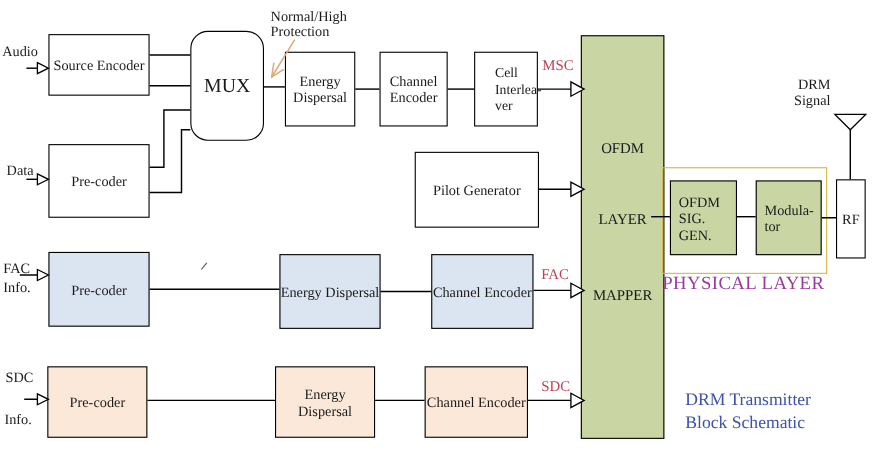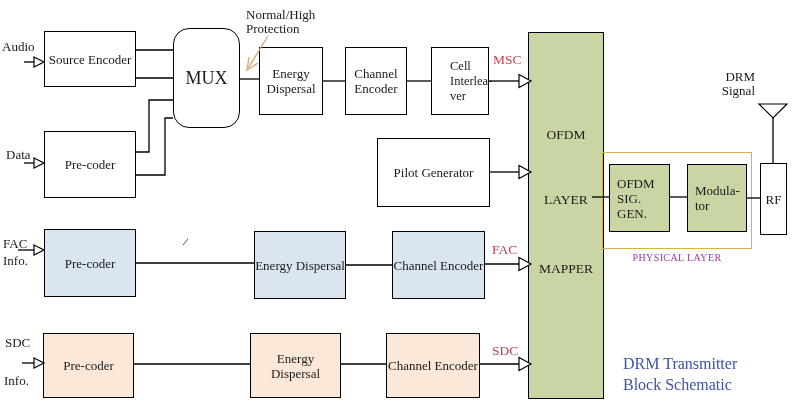--- a/index.html
+++ b/index.html
@@ -37,23 +37,23 @@
   #mapper-box{display:block;}
   #mapper-box span{position:absolute;left:0;right:0;text-align:center;font-size:13.5px;}
   #physical-layer-rect{
     position:absolute;
     box-sizing:border-box;
     border:1.5px solid var(--physical-layer-border);
     background:transparent;
   }
   #physical-layer-label{
     color:var(--physical-layer-text);
-    font-size:10px;
+    font-size:17px;
     letter-spacing:.4px;
-    text-align:center;
+    text-align:left;
     font-family:Liberation Serif, serif;
   }
   #diagram-title{
     color:var(--title-blue);
     font-size:16px;
     line-height:21px;
   }
   #drm-signal-label{text-align:right;}
   svg.overlay{
     position:absolute;left:0;top:0;

